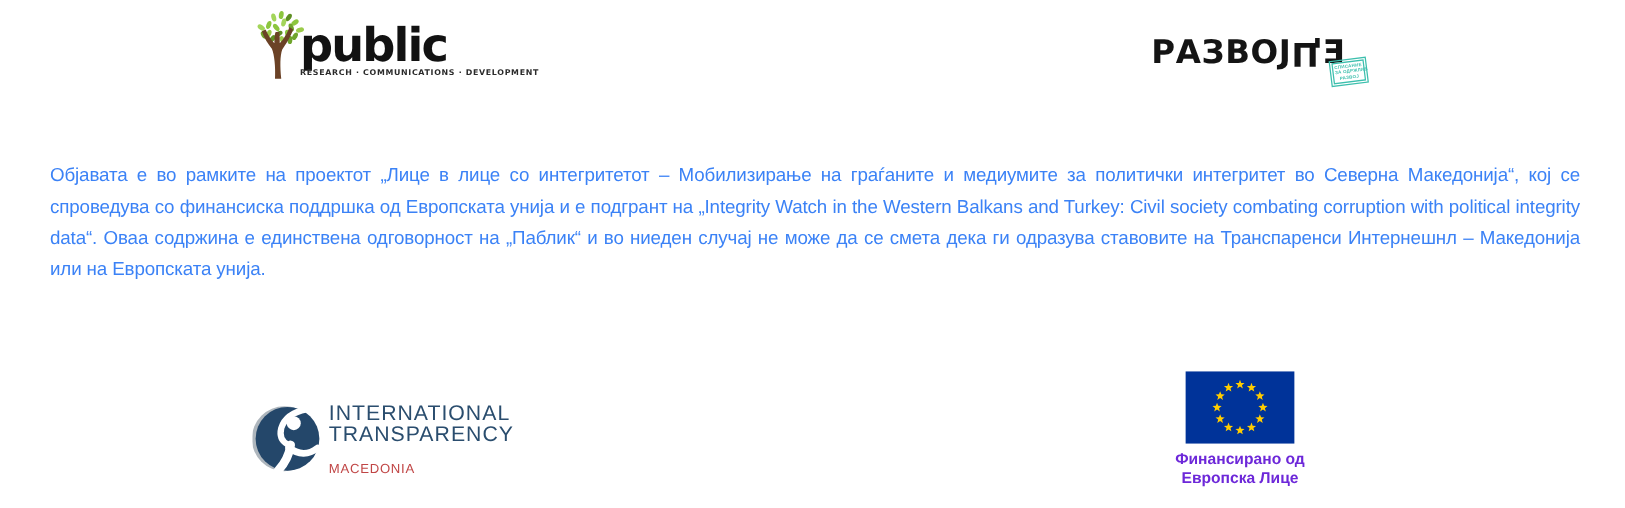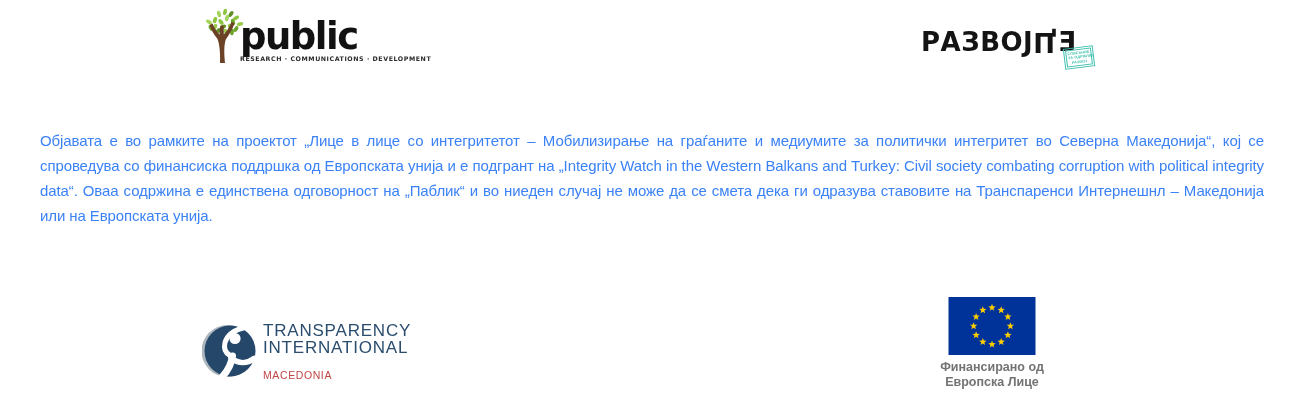--- a/index.html
+++ b/index.html
@@ -132,21 +132,21 @@
     width: 112px;
     text-align: center;
   }
   .eu-flag { display: block; margin: 0 auto; }
   .eu-caption {
     margin-top: 5px;
     font-family: "Liberation Sans", sans-serif;
     font-size: 12.5px;
     line-height: 15px;
     font-weight: 700;
-    color: #737373;
+    color: #6d28d9;
     white-space: nowrap;
   }
 </style>
 </head>
 <body>
 
 <div class="page">
 
   <div class="public-logo">
     <svg class="public-tree" width="44" height="56" viewBox="0 0 44 56">
@@ -192,22 +192,22 @@
   <div class="ti-logo">
     <svg class="ti-globe" width="54" height="60" viewBox="0 0 54 60">
       <circle cx="25.5" cy="30" r="26" fill="#aeb6bd"></circle>
       <circle cx="28" cy="30" r="25.5" fill="#24476a"></circle>
       <circle cx="33" cy="17.5" r="5.6" fill="#ffffff"></circle>
       <path d="M43,6.5 C33,8.5 25.5,13.5 23,21.5 C21.5,27.5 23.5,32 28,34.5" stroke="#ffffff" stroke-width="5" fill="none" stroke-linecap="round"></path>
       <path d="M30.5,35 C29.5,42.5 26,49.5 20.5,55.5" stroke="#ffffff" stroke-width="7" fill="none" stroke-linecap="round"></path>
       <path d="M29,37 C36.5,43 45,43 52,37.5" stroke="#ffffff" stroke-width="5.5" fill="none" stroke-linecap="round"></path>
     </svg>
     <div class="ti-text-col">
+      <div class="ti-line">INTERNATIONAL</div>
       <div class="ti-line">TRANSPARENCY</div>
-      <div class="ti-line">INTERNATIONAL</div>
       <div class="ti-country">MACEDONIA</div>
     </div>
   </div>
 
   <div class="eu-block">
     <svg class="eu-flag" width="90" height="58" viewBox="0 0 90 60">
       <rect width="90" height="60" fill="#003399"></rect>
       <defs>
         <polygon id="star" fill="#ffcc00" points="0,-4 1,-1.37 3.8,-1.24 1.62,0.53 2.35,3.24 0,1.7 -2.35,3.24 -1.62,0.53 -3.8,-1.24 -1,-1.37"></polygon>
       </defs>

